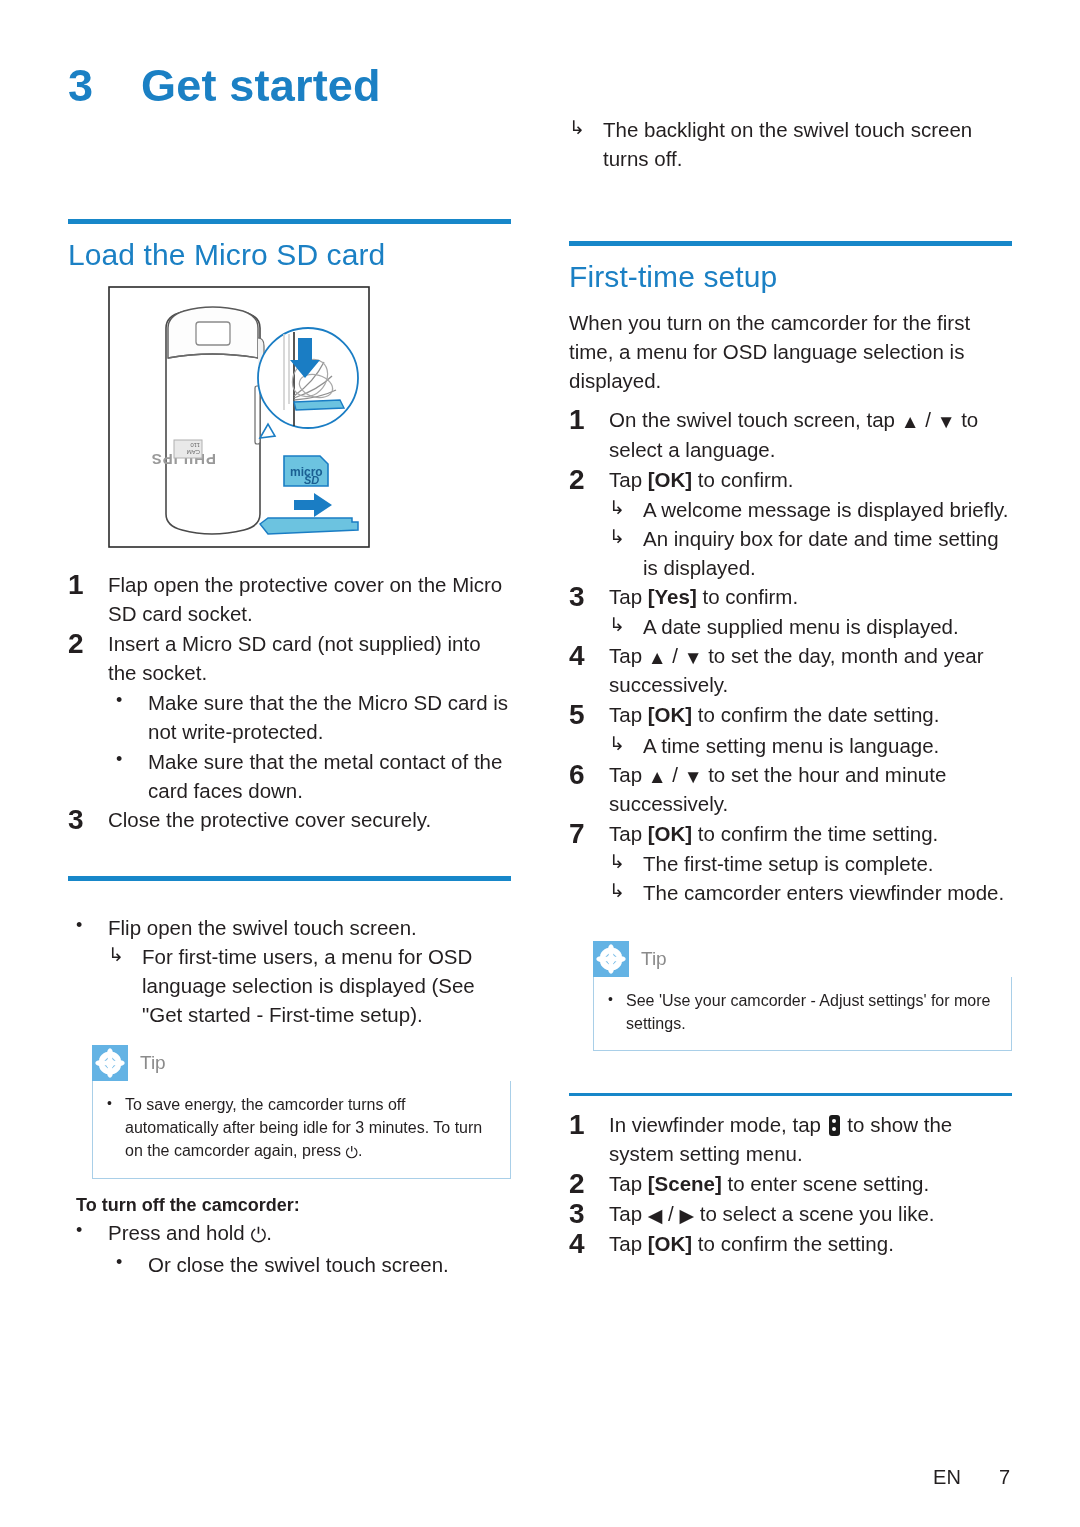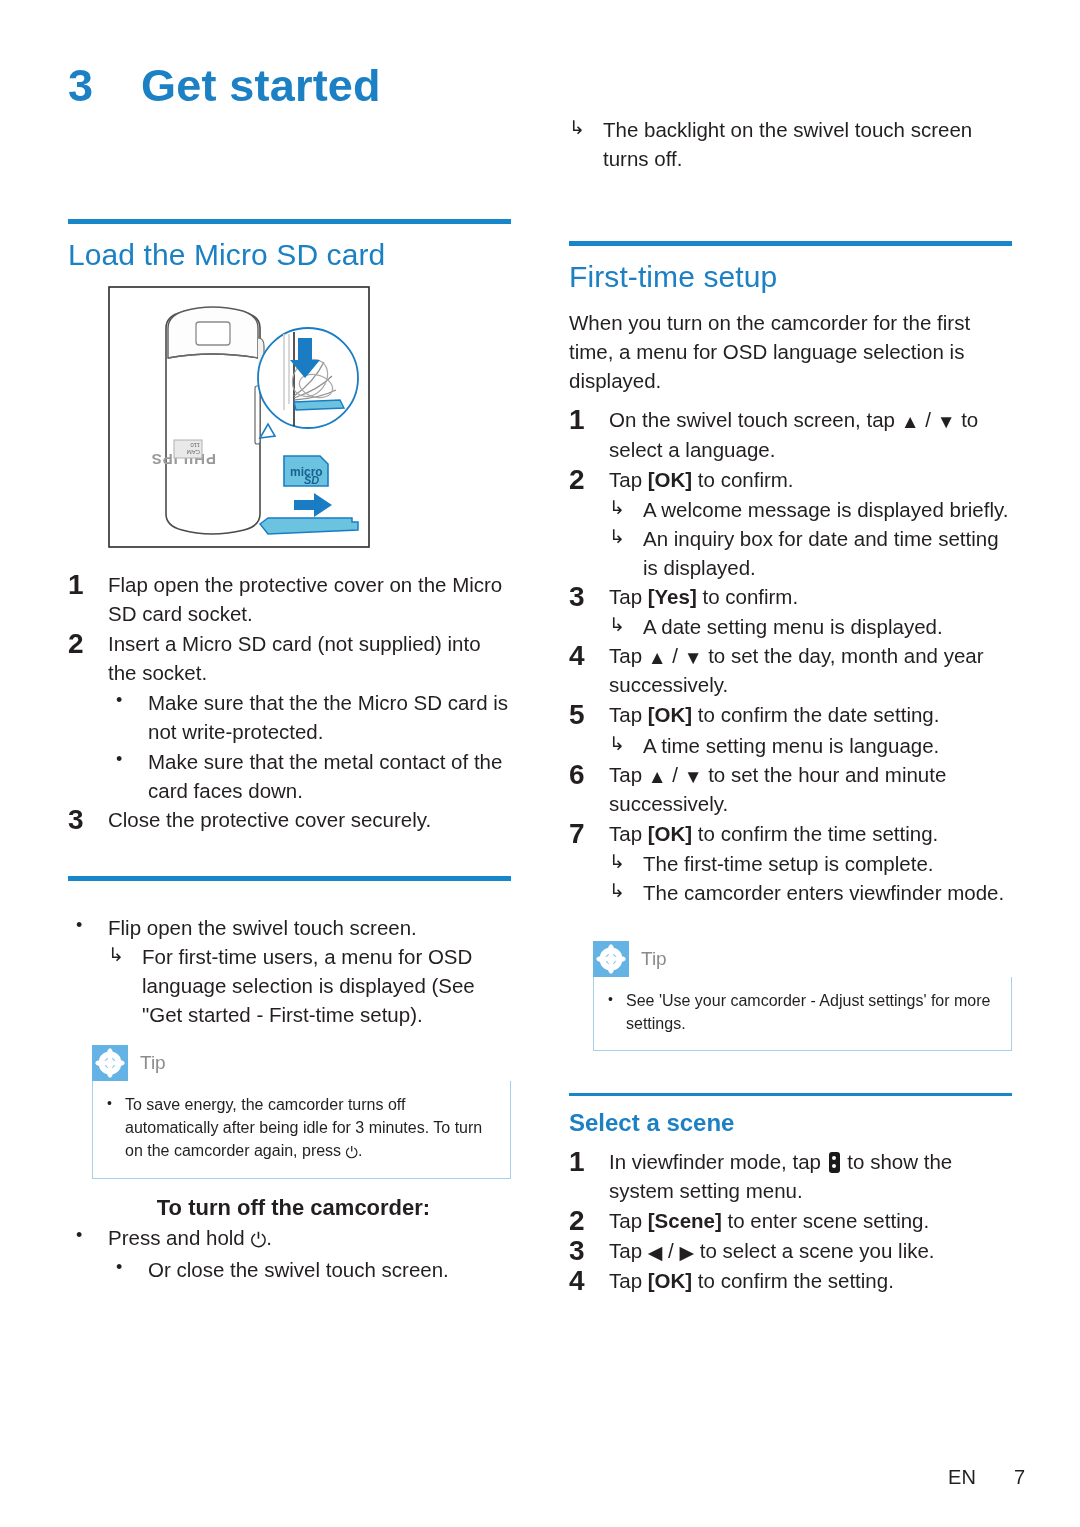--- a/index.html
+++ b/index.html
@@ -199,34 +199,33 @@
 
   
   .figure {
     margin: 6px 0 18px 40px;
     width: 262px;
   }
 
   
   .footer {
     position: absolute;
-    right: 55px;
+    right: 70px;
     bottom: 38px;
     font-size: 20px;
     color: #231f20;
     display: flex;
     align-items: baseline;
   }
   .footer .lang { margin-right: 38px; }
 
   .sub-head {
-    font-size: 22px;
+    font-size: 18px;
     font-weight: bold;
     margin: 16px 0 2px 8px;
-    text-align: center;
   }
 </style>
 </head>
 <body>
 
 <div class="page">
 
   <div class="chapter">
     <span class="chapter-num">3</span>
     <span class="chapter-text">Get started</span>
@@ -403,21 +402,21 @@
           <span class="arw">↳</span>
           <span class="rtext">An inquiry box for date and time setting is displayed.</span>
         </div>
 
         <div class="step">
           <span class="step-num">3</span>
           <span class="step-body"><span>Tap </span><span class="strongish">[Yes]</span><span> to confirm.</span></span>
         </div>
         <div class="res">
           <span class="arw">↳</span>
-          <span class="rtext">A date setting menu is displayed.</span>
+          <span class="rtext">A date supplied menu is displayed.</span>
         </div>
 
         <div class="step">
           <span class="step-num">4</span>
           <span class="step-body"><span>Tap </span><span class="tri">▲</span><span> / </span><span class="tri">▼</span><span> to set the day, month and year successively.</span></span>
         </div>
 
         <div class="step">
           <span class="step-num">5</span>
           <span class="step-body"><span>Tap </span><span class="strongish">[OK]</span><span> to confirm the date setting.</span></span>
@@ -468,21 +467,20 @@
         <div class="tip-box">
           <div class="tip-bullet">
             <span class="dot">•</span>
             <span class="btext">See 'Use your camcorder - Adjust settings' for more settings.</span>
           </div>
         </div>
       </div>
 
       <div style="margin-top:42px">
         <div class="rule thin"></div>
-        <h3 class="h3">Select a scene</h3>
 
         <div class="step">
           <span class="step-num">1</span>
           <span class="step-body"><span>In viewfinder mode, tap </span><span class="menu-icon"></span><span> to show the system setting menu.</span></span>
         </div>
 
         <div class="step">
           <span class="step-num">2</span>
           <span class="step-body"><span>Tap </span><span class="strongish">[Scene]</span><span> to enter scene setting.</span></span>
         </div>

